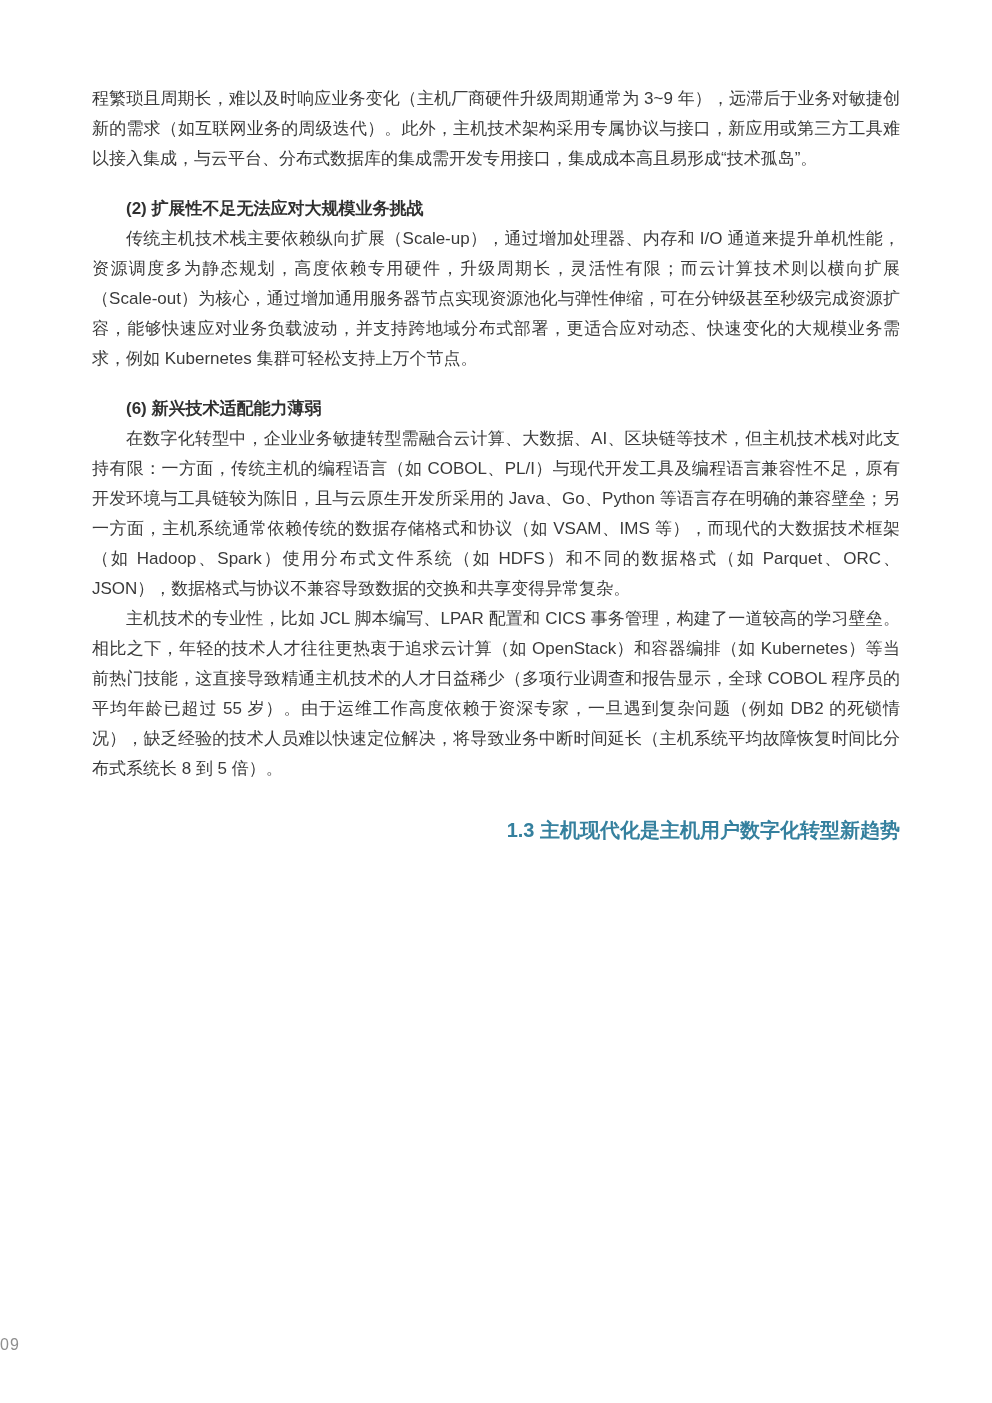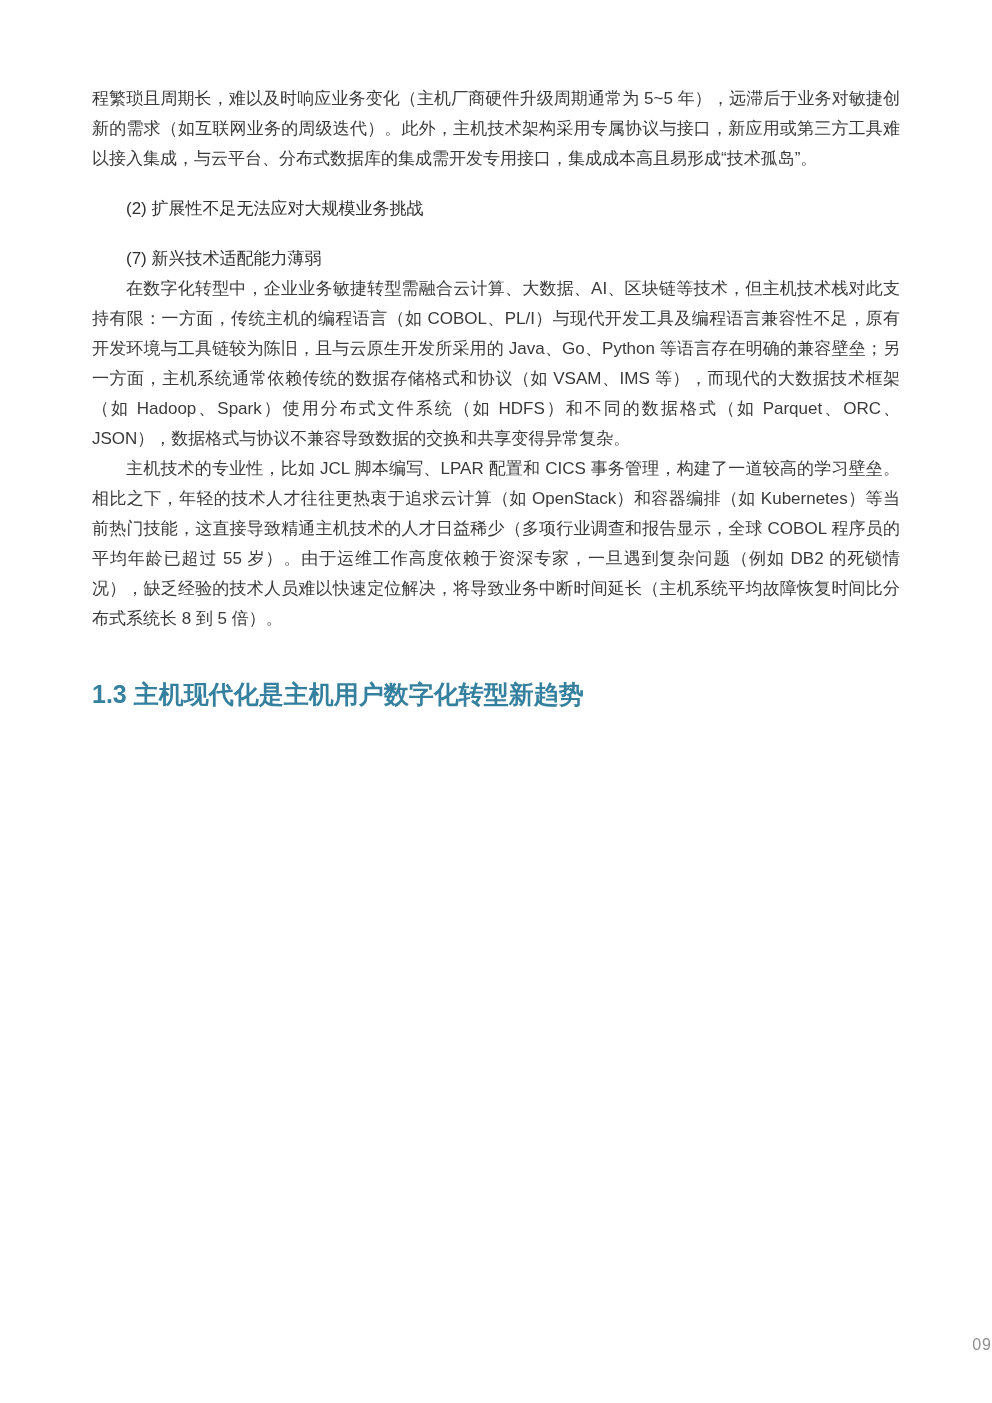--- a/index.html
+++ b/index.html
@@ -28,55 +28,57 @@
     margin: 0;
     text-indent: 2em;
     color: #3a3a3a;
   }
   .para.no-indent {
     text-indent: 0;
   }
   .sub-heading {
     font-size: 17px;
     line-height: 30px;
-    font-weight: normal;
+    font-weight: bold;
     margin: 20px 0 0 0;
     text-indent: 2em;
     color: #303030;
   }
   .chapter-heading {
-    font-size: 25px;
+    font-size: 20px;
     line-height: 33px;
     font-weight: bold;
-    margin: 44px 0 24px 0;
+    margin: 30px 0 24px 0;
     color: #35809E;
     text-indent: 0;
+    text-align: right;
   }
   .page-number {
     position: absolute;
     top: 1336px;
     left: 0;
     width: 100%;
-    text-align: right;
+    text-align: left;
     color: #8e8e8e;
     font-size: 16px;
     letter-spacing: 1px;
   }
 </style>
 </head>
 <body>
 
 <div class="page">
   <div class="content">
 
-    <p class="para no-indent">程繁琐且周期长，难以及时响应业务变化（主机厂商硬件升级周期通常为 5~5 年），远滞后于业务对敏捷创新的需求（如互联网业务的周级迭代）。此外，主机技术架构采用专属协议与接口，新应用或第三方工具难以接入集成，与云平台、分布式数据库的集成需开发专用接口，集成成本高且易形成“技术孤岛”。</p>
+    <p class="para no-indent">程繁琐且周期长，难以及时响应业务变化（主机厂商硬件升级周期通常为 3~9 年），远滞后于业务对敏捷创新的需求（如互联网业务的周级迭代）。此外，主机技术架构采用专属协议与接口，新应用或第三方工具难以接入集成，与云平台、分布式数据库的集成需开发专用接口，集成成本高且易形成“技术孤岛”。</p>
 
     <h3 class="sub-heading">(2) 扩展性不足无法应对大规模业务挑战</h3>
+    <p class="para">传统主机技术栈主要依赖纵向扩展（Scale-up），通过增加处理器、内存和 I/O 通道来提升单机性能，资源调度多为静态规划，高度依赖专用硬件，升级周期长，灵活性有限；而云计算技术则以横向扩展（Scale-out）为核心，通过增加通用服务器节点实现资源池化与弹性伸缩，可在分钟级甚至秒级完成资源扩容，能够快速应对业务负载波动，并支持跨地域分布式部署，更适合应对动态、快速变化的大规模业务需求，例如 Kubernetes 集群可轻松支持上万个节点。</p>
 
-    <h3 class="sub-heading">(7) 新兴技术适配能力薄弱</h3>
+    <h3 class="sub-heading">(6) 新兴技术适配能力薄弱</h3>
     <p class="para">在数字化转型中，企业业务敏捷转型需融合云计算、大数据、AI、区块链等技术，但主机技术栈对此支持有限：一方面，传统主机的编程语言（如 COBOL、PL/I）与现代开发工具及编程语言兼容性不足，原有开发环境与工具链较为陈旧，且与云原生开发所采用的 Java、Go、Python 等语言存在明确的兼容壁垒；另一方面，主机系统通常依赖传统的数据存储格式和协议（如 VSAM、IMS 等），而现代的大数据技术框架（如 Hadoop、Spark）使用分布式文件系统（如 HDFS）和不同的数据格式（如 Parquet、ORC、JSON），数据格式与协议不兼容导致数据的交换和共享变得异常复杂。</p>
 
 
     <p class="para">主机技术的专业性，比如 JCL 脚本编写、LPAR 配置和 CICS 事务管理，构建了一道较高的学习壁垒。相比之下，年轻的技术人才往往更热衷于追求云计算（如 OpenStack）和容器编排（如 Kubernetes）等当前热门技能，这直接导致精通主机技术的人才日益稀少（多项行业调查和报告显示，全球 COBOL 程序员的平均年龄已超过 55 岁）。由于运维工作高度依赖于资深专家，一旦遇到复杂问题（例如 DB2 的死锁情况），缺乏经验的技术人员难以快速定位解决，将导致业务中断时间延长（主机系统平均故障恢复时间比分布式系统长 8 到 5 倍）。</p>
 
     <h2 class="chapter-heading">1.3 主机现代化是主机用户数字化转型新趋势</h2>
 
 
   </div>
 

